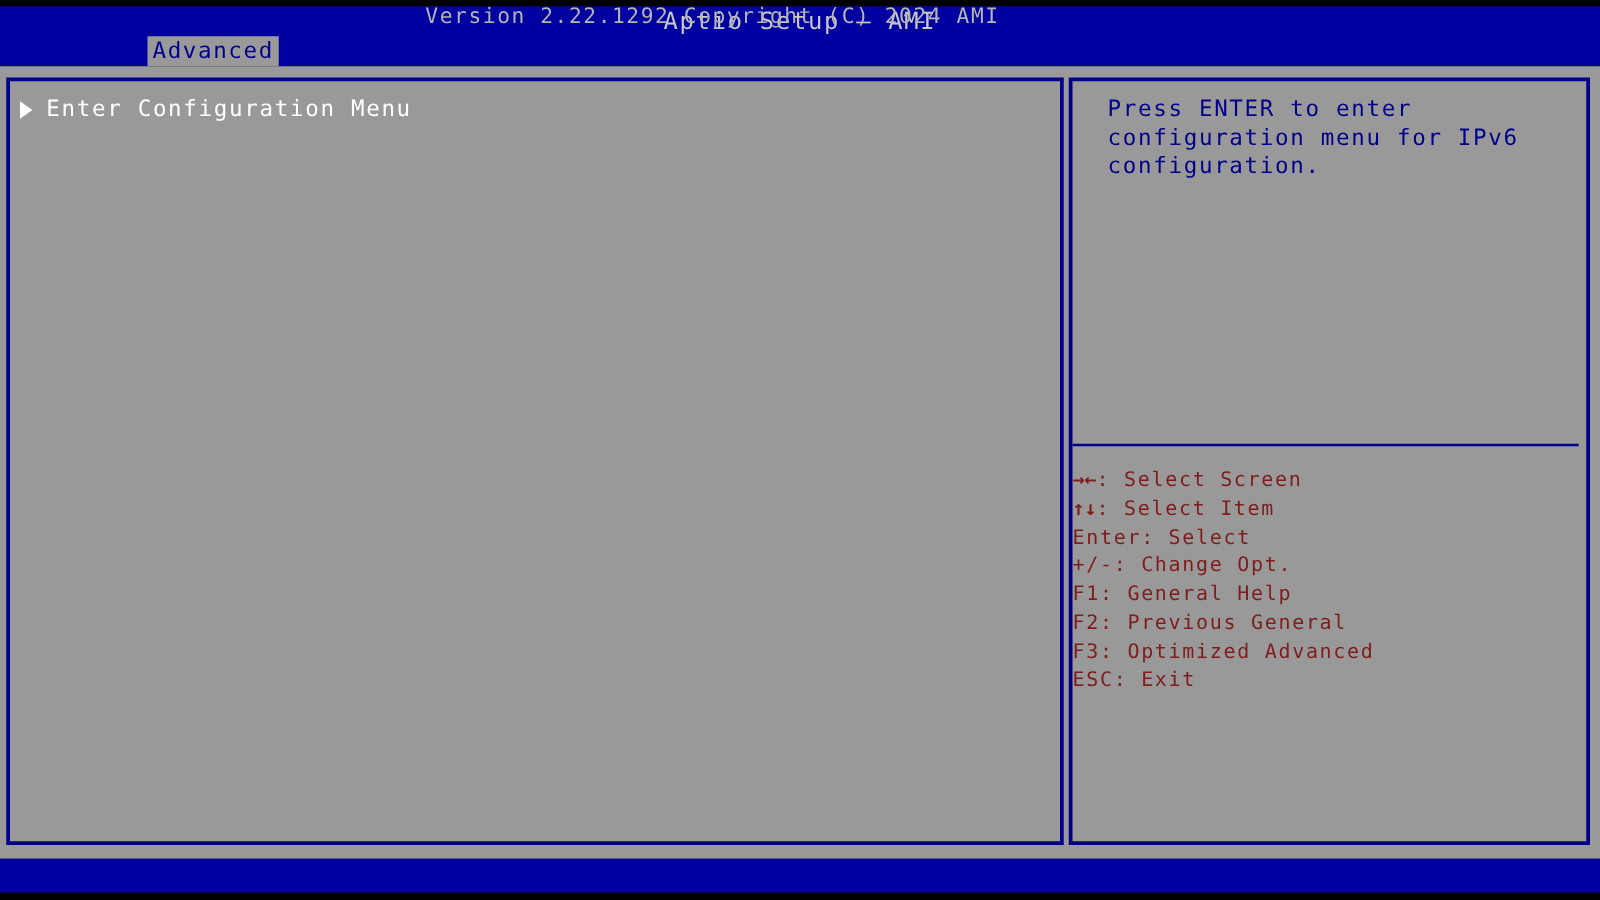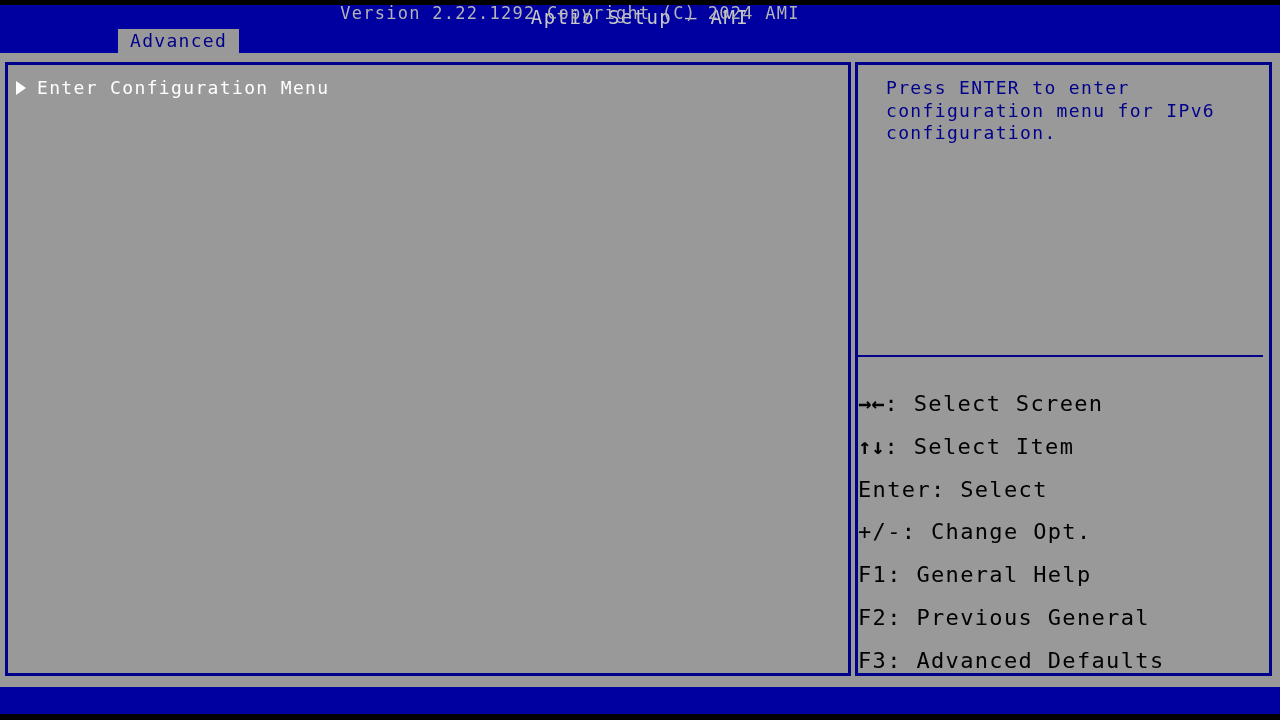--- a/index.html
+++ b/index.html
@@ -47,21 +47,21 @@
     height: 24px;
   }
   .tab {
     display: inline-block;
     background: #999999;
     color: #00008b;
     font-size: 18px;
     letter-spacing: 1.3px;
     line-height: 24px;
     height: 24px;
-    padding: 0 12px;
+    padding: 0 4px;
     white-space: pre;
   }
   
   .body-area {
     position: absolute;
     left: 0;
     top: 53px;
     width: 1280px;
     height: 634px;
     background: #999999;
@@ -129,26 +129,25 @@
     height: 2px;
     background: #00008b;
   }
   .keylist {
     position: absolute;
     left: 0px;
     top: 308px;
     width: 405px;
   }
   .key-row {
-    color: #000000;
-    font-size: 22px;
+    color: #7f1d1d;
+    font-size: 16px;
     letter-spacing: 1.35px;
     line-height: 22.8px;
     white-space: pre;
-    margin-top: 20px;
   }
   .key-glyph {
     font-weight: bold;
     letter-spacing: 0px;
   }
   
   .footer-bar {
     position: absolute;
     left: 0;
     top: 687px;
@@ -193,21 +192,21 @@
   <div class="panel panel-right">
     <div class="help-text">Press ENTER to enter configuration menu for IPv6 configuration.</div>
     <div class="divider"></div>
     <div class="keylist">
       <div class="key-row"><span class="key-glyph">→←</span><span>: Select Screen</span></div>
       <div class="key-row"><span class="key-glyph">↑↓</span><span>: Select Item</span></div>
       <div class="key-row">Enter: Select</div>
       <div class="key-row">+/-: Change Opt.</div>
       <div class="key-row">F1: General Help</div>
       <div class="key-row">F2: Previous General</div>
-      <div class="key-row">F3: Advanced Defaults</div>
+      <div class="key-row">F3: Optimized Advanced</div>
       <div class="key-row">ESC: Exit</div>
     </div>
   </div>
 
   <div class="footer-bar"></div>
   <div class="footer-text">Version 2.22.1292 Copyright (C) 2024 AMI</div>
 
 </div>
 
 </body></html>

